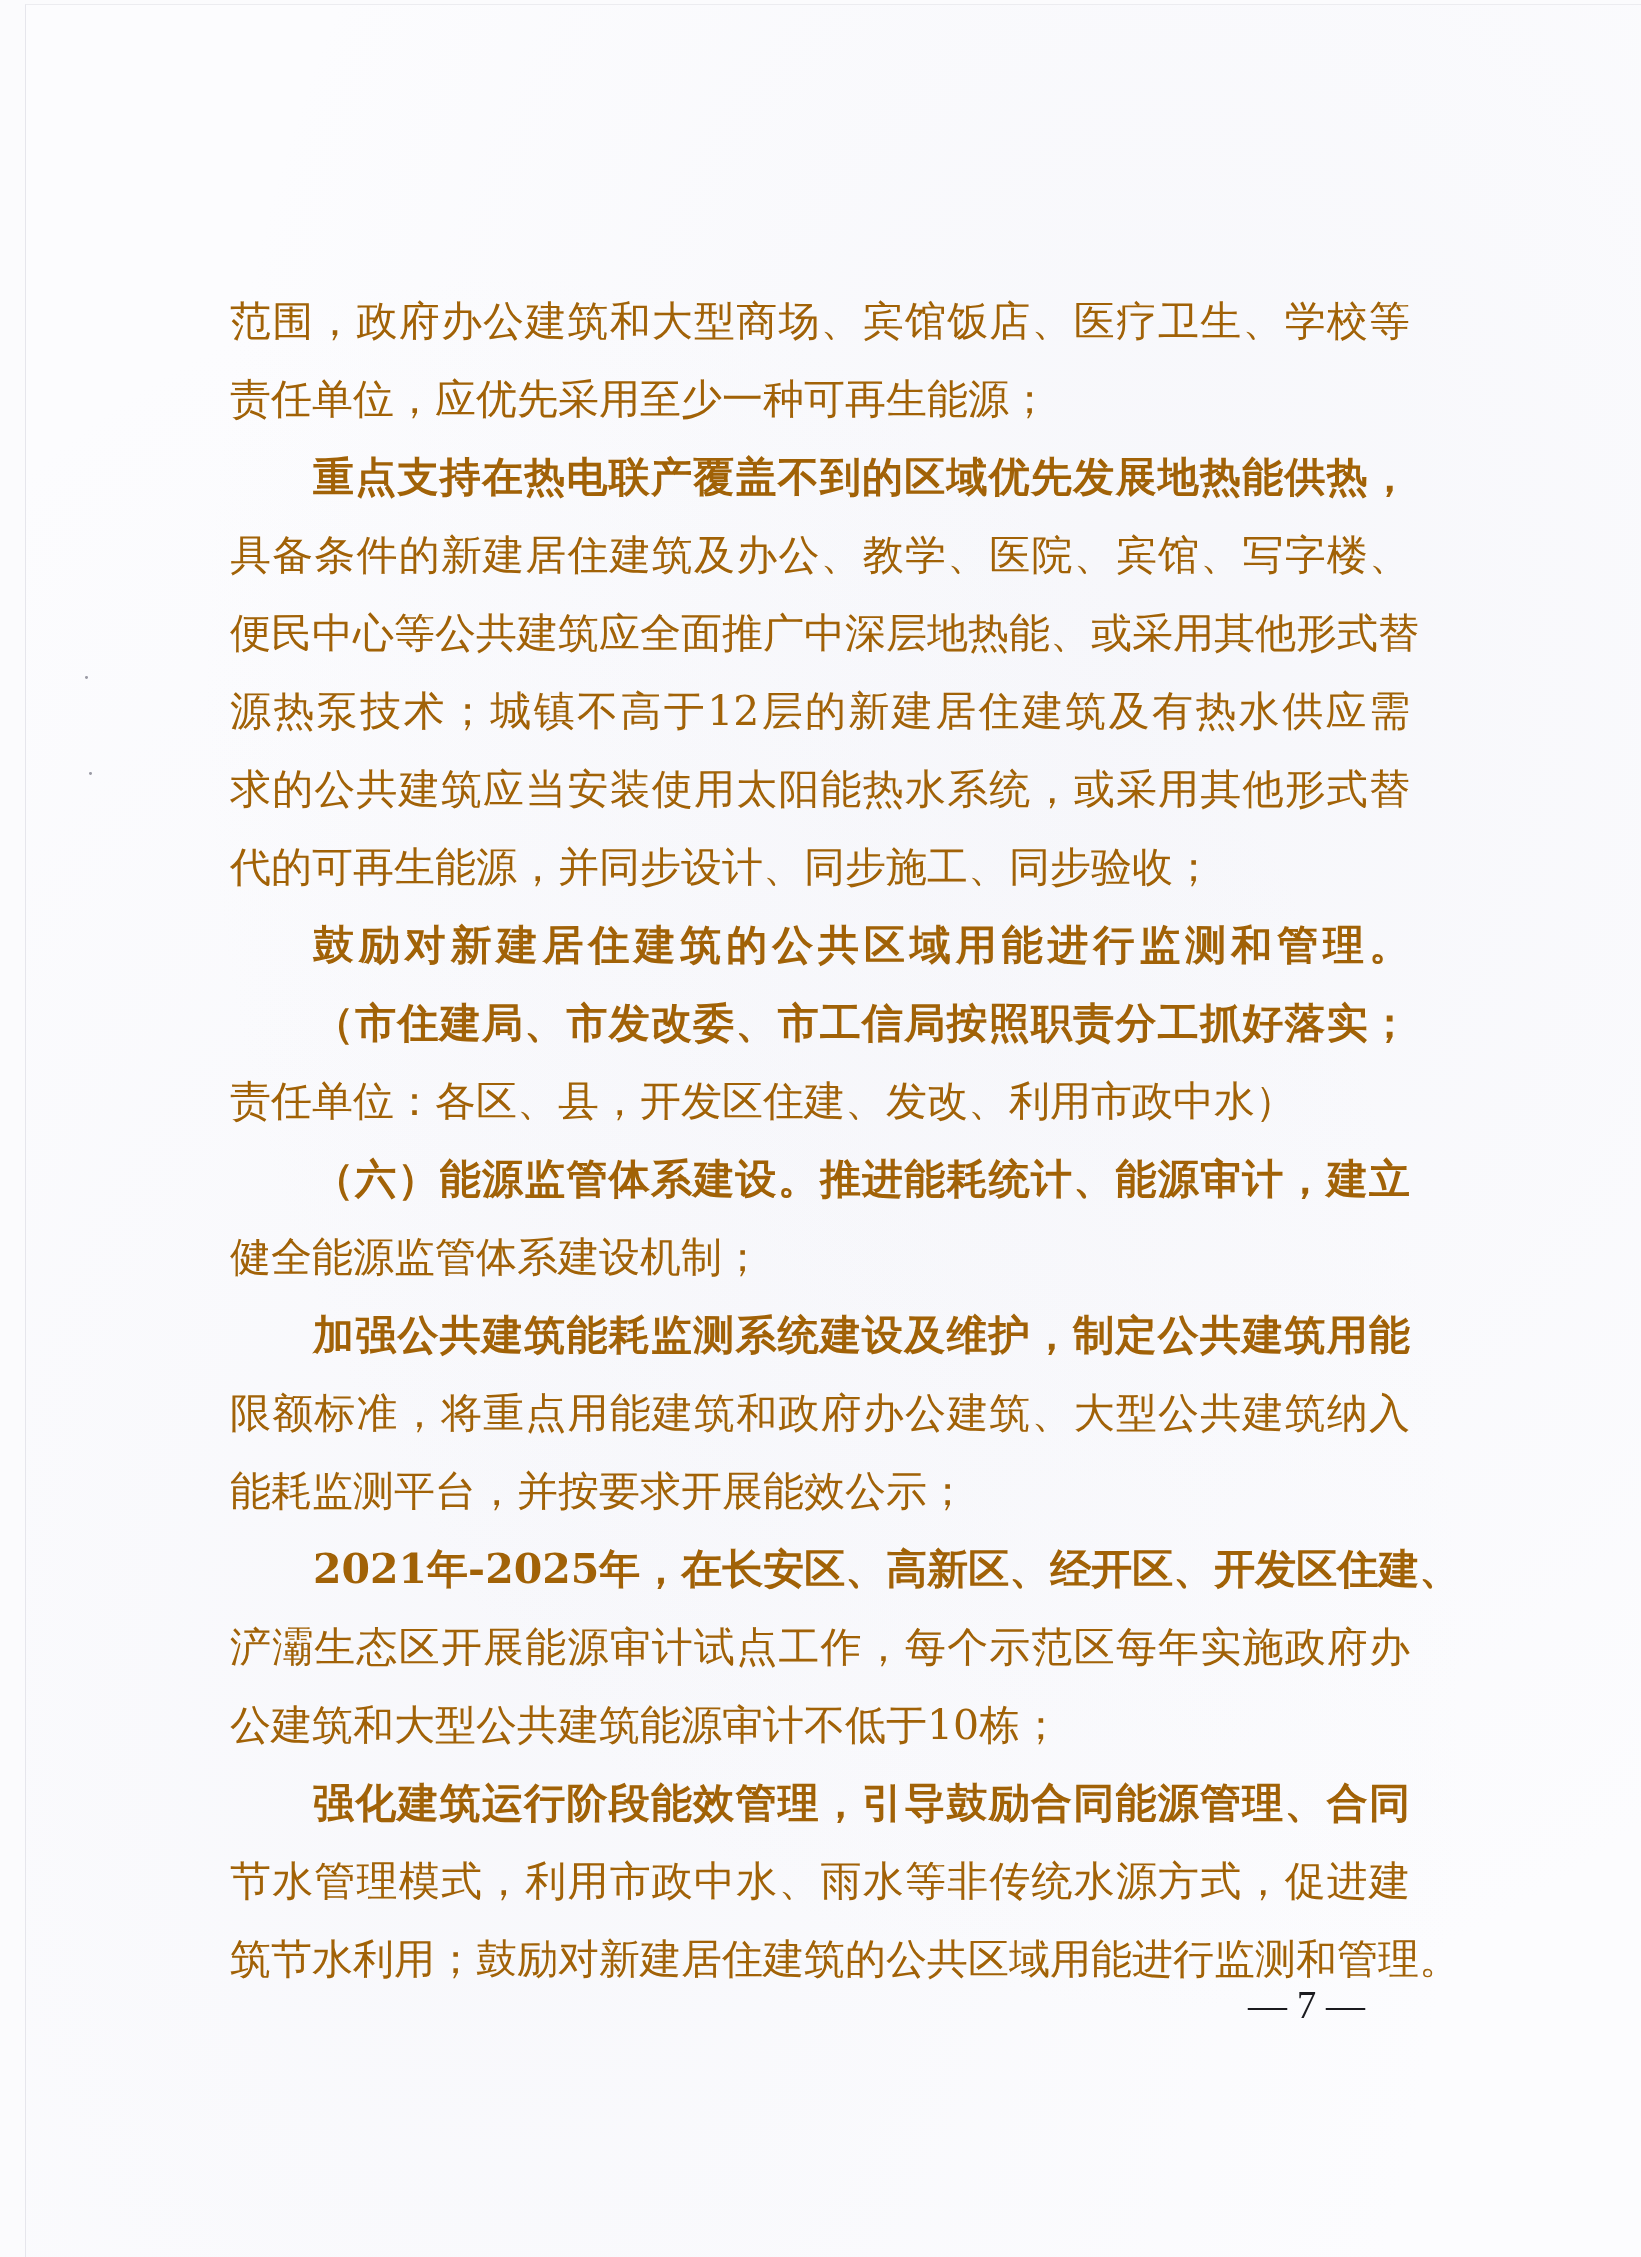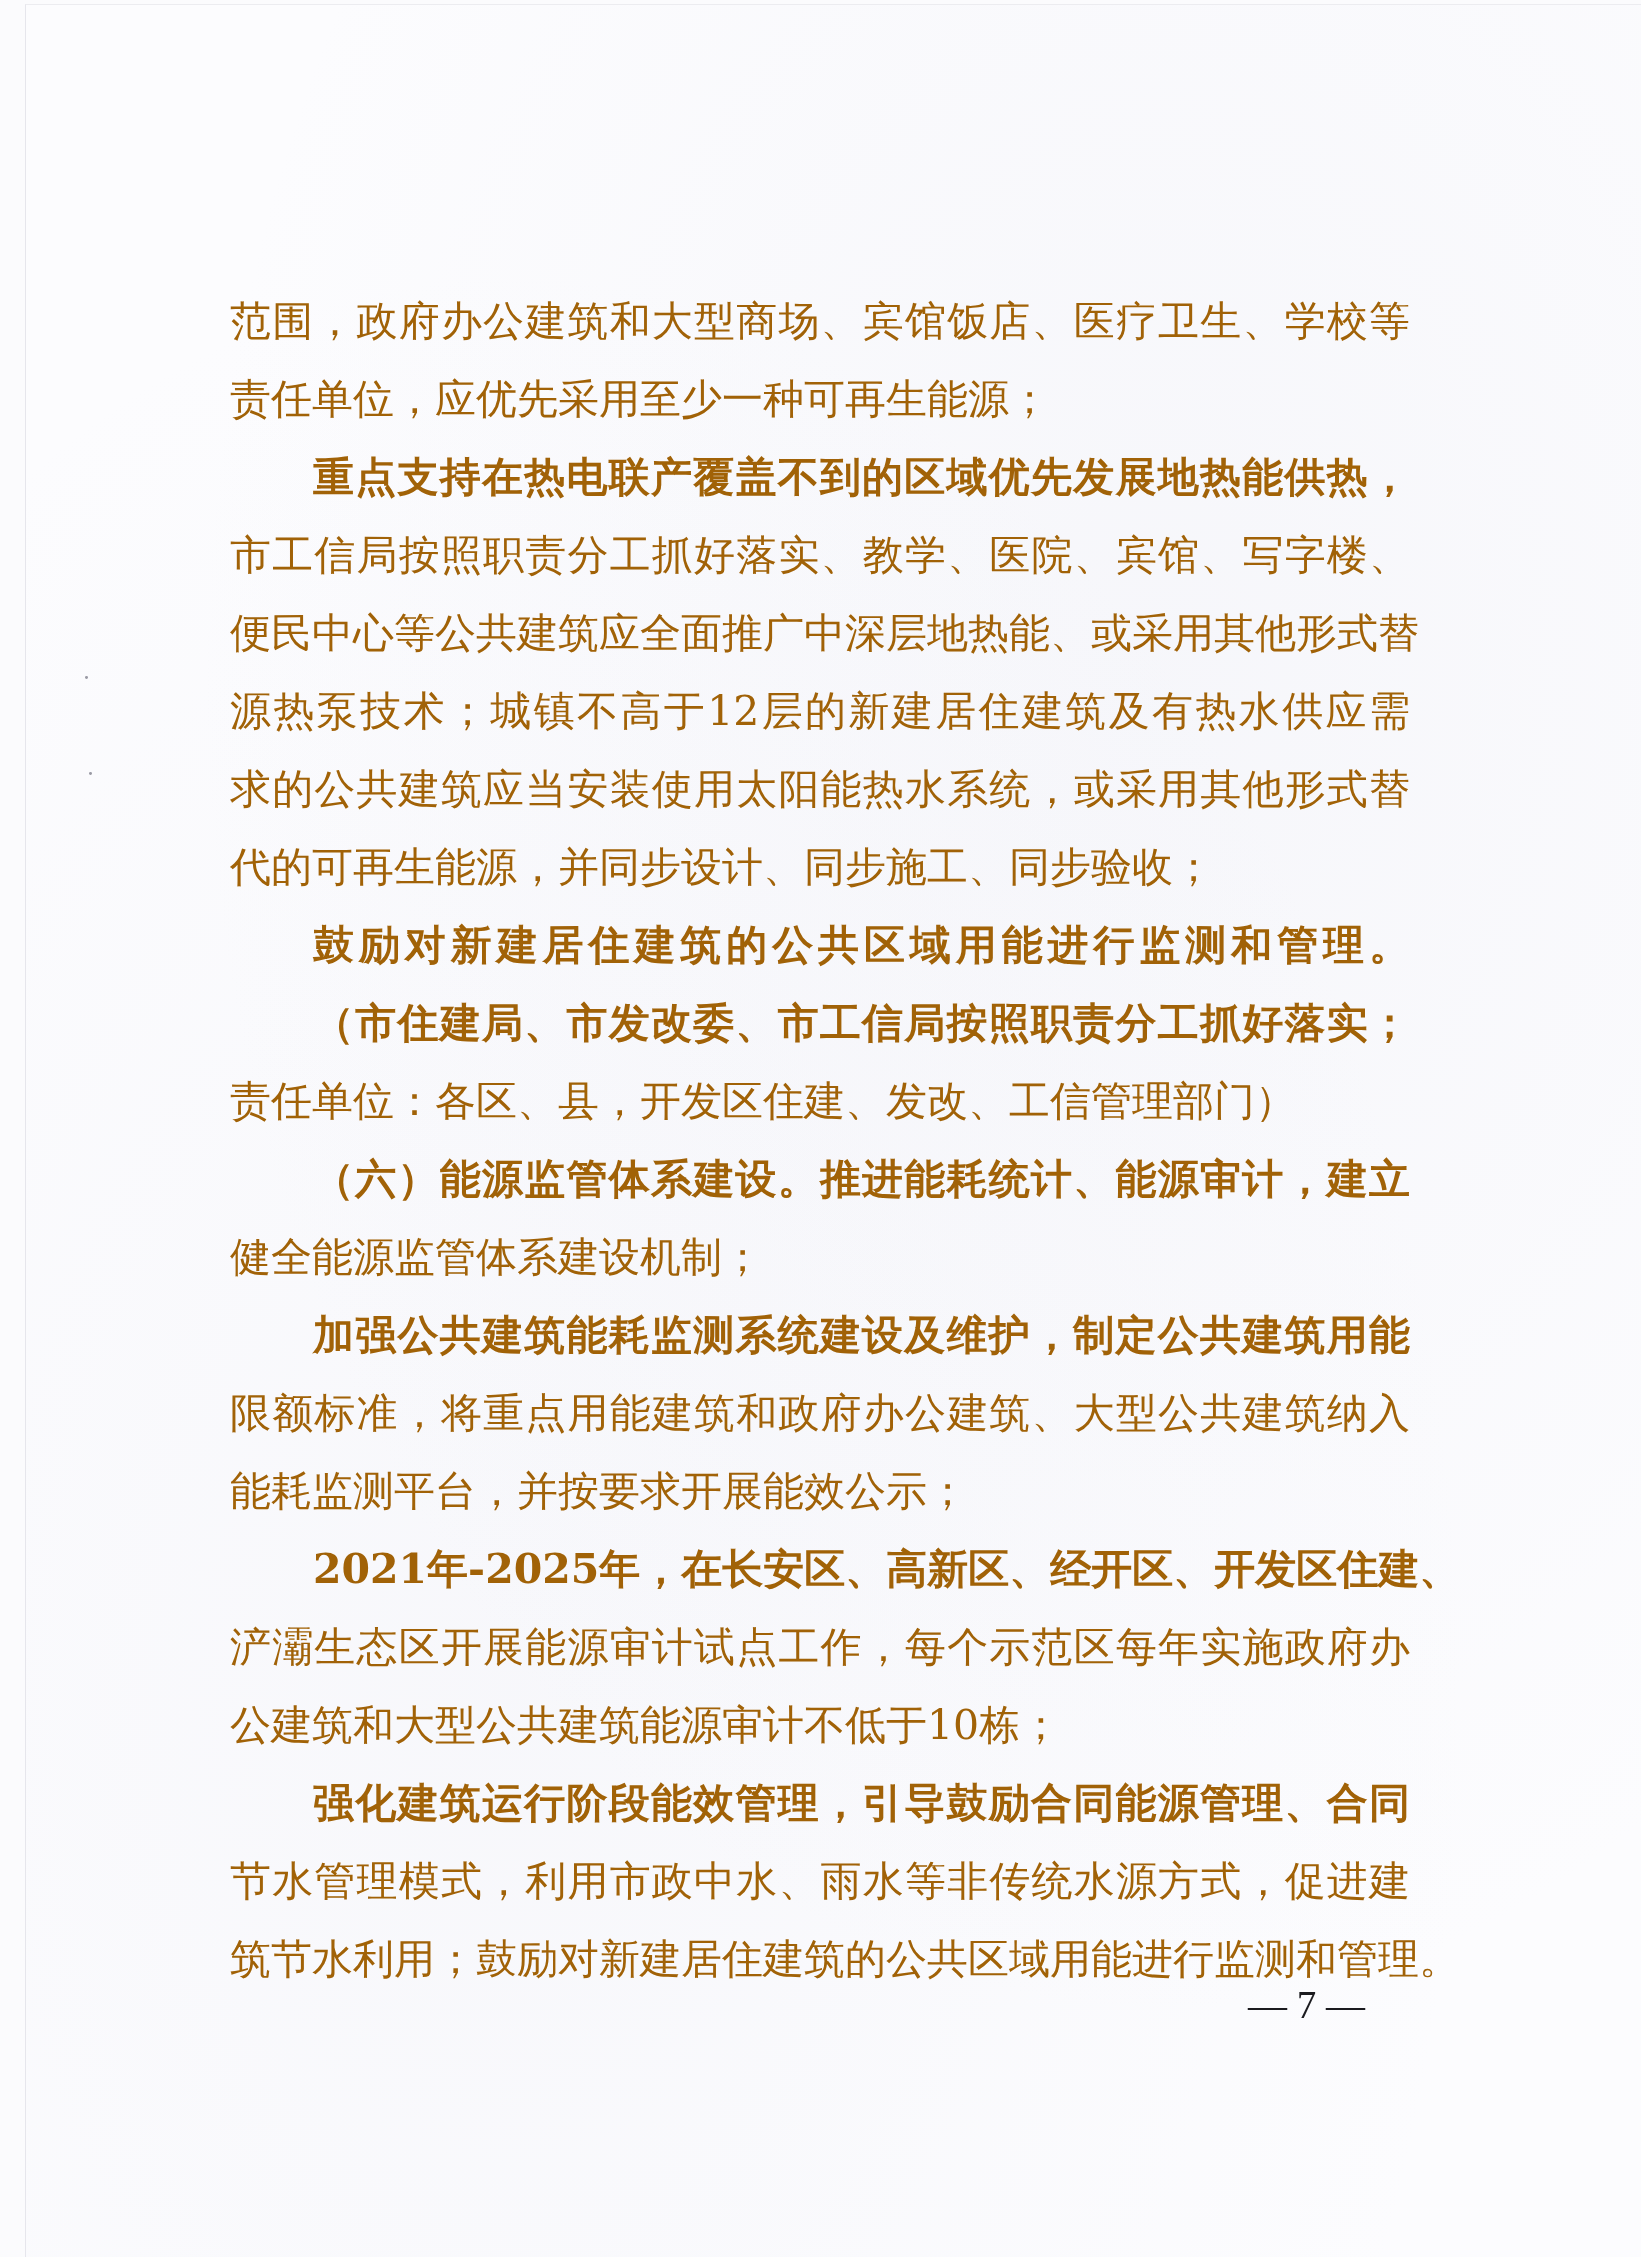--- a/index.html
+++ b/index.html
@@ -83,28 +83,28 @@
   <div class="scan-tint"></div>
 </div>
 
 <span class="stray-dot" style="left:89px;top:772px;"></span>
 <span class="stray-dot" style="left:85px;top:676px;"></span>
 
 <div class="body-text">
   <span class="line">范围，政府办公建筑和大型商场、宾馆饭店、医疗卫生、学校等</span>
   <span class="line short">责任单位，应优先采用至少一种可再生能源；</span>
   <span class="line indent">重点支持在热电联产覆盖不到的区域优先发展地热能供热，</span>
-  <span class="line">市工信局按照职责分工抓好落实、教学、医院、宾馆、写字楼、</span>
+  <span class="line">具备条件的新建居住建筑及办公、教学、医院、宾馆、写字楼、</span>
   <span class="line">便民中心等公共建筑应全面推广中深层地热能、或采用其他形式替</span>
   <span class="line">源热泵技术；城镇不高于12层的新建居住建筑及有热水供应需</span>
   <span class="line">求的公共建筑应当安装使用太阳能热水系统，或采用其他形式替</span>
   <span class="line short">代的可再生能源，并同步设计、同步施工、同步验收；</span>
   <span class="line indent">鼓励对新建居住建筑的公共区域用能进行监测和管理。</span>
   <span class="line indent">（市住建局、市发改委、市工信局按照职责分工抓好落实；</span>
-  <span class="line short">责任单位：各区、县，开发区住建、发改、工信管理部门）</span>
+  <span class="line short">责任单位：各区、县，开发区住建、发改、利用市政中水）</span>
   <span class="line indent">（六）能源监管体系建设。推进能耗统计、能源审计，建立</span>
   <span class="line short">健全能源监管体系建设机制；</span>
   <span class="line indent">加强公共建筑能耗监测系统建设及维护，制定公共建筑用能</span>
   <span class="line">限额标准，将重点用能建筑和政府办公建筑、大型公共建筑纳入</span>
   <span class="line short">能耗监测平台，并按要求开展能效公示；</span>
   <span class="line indent">2021年-2025年，在长安区、高新区、经开区、开发区住建、</span>
   <span class="line">浐灞生态区开展能源审计试点工作，每个示范区每年实施政府办</span>
   <span class="line short">公建筑和大型公共建筑能源审计不低于10栋；</span>
   <span class="line indent">强化建筑运行阶段能效管理，引导鼓励合同能源管理、合同</span>
   <span class="line">节水管理模式，利用市政中水、雨水等非传统水源方式，促进建</span>

